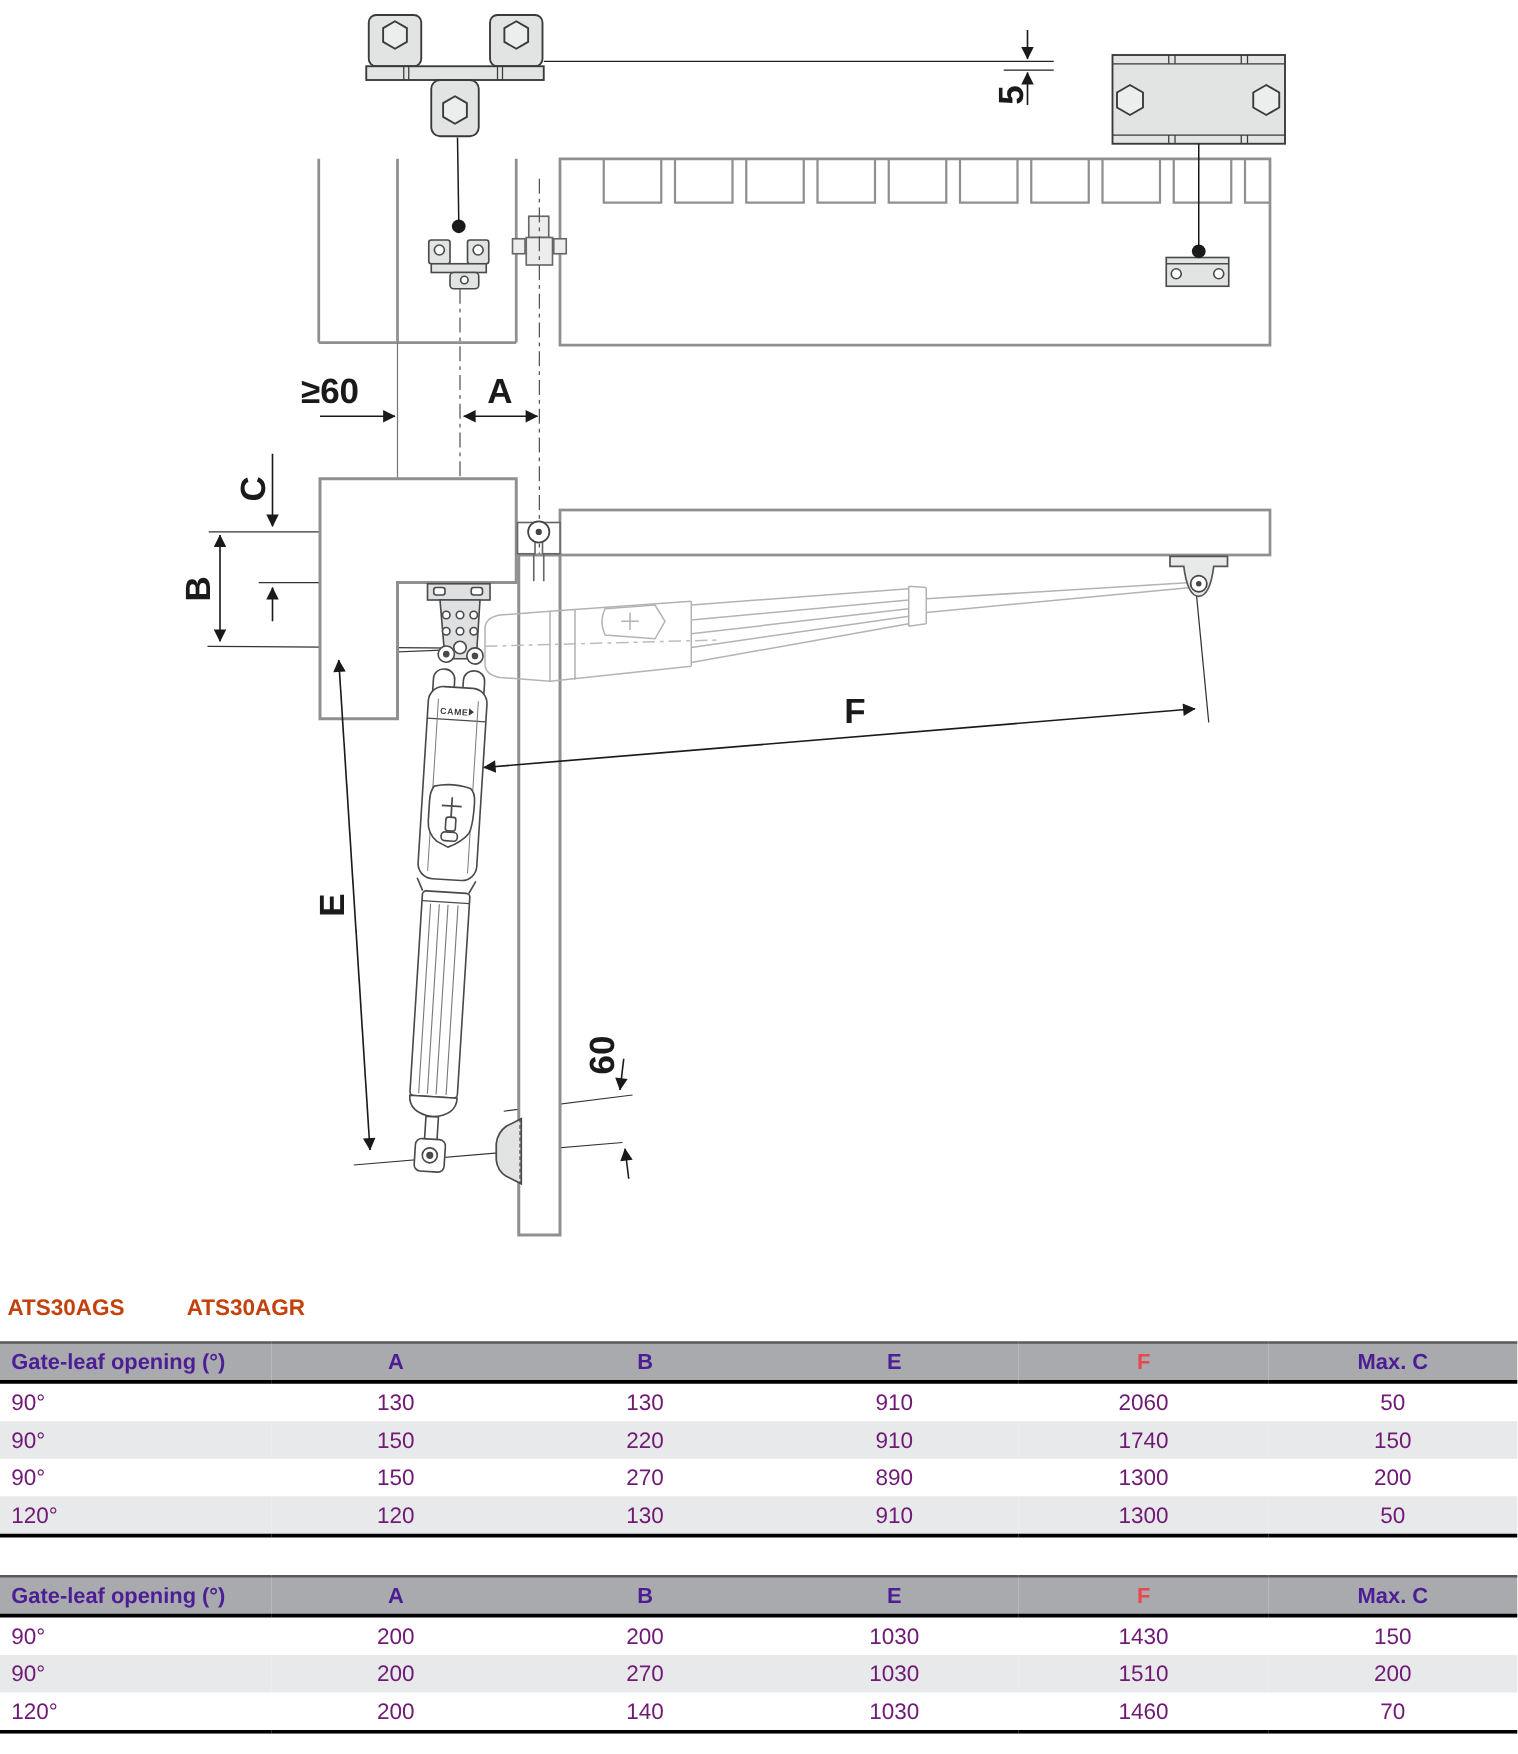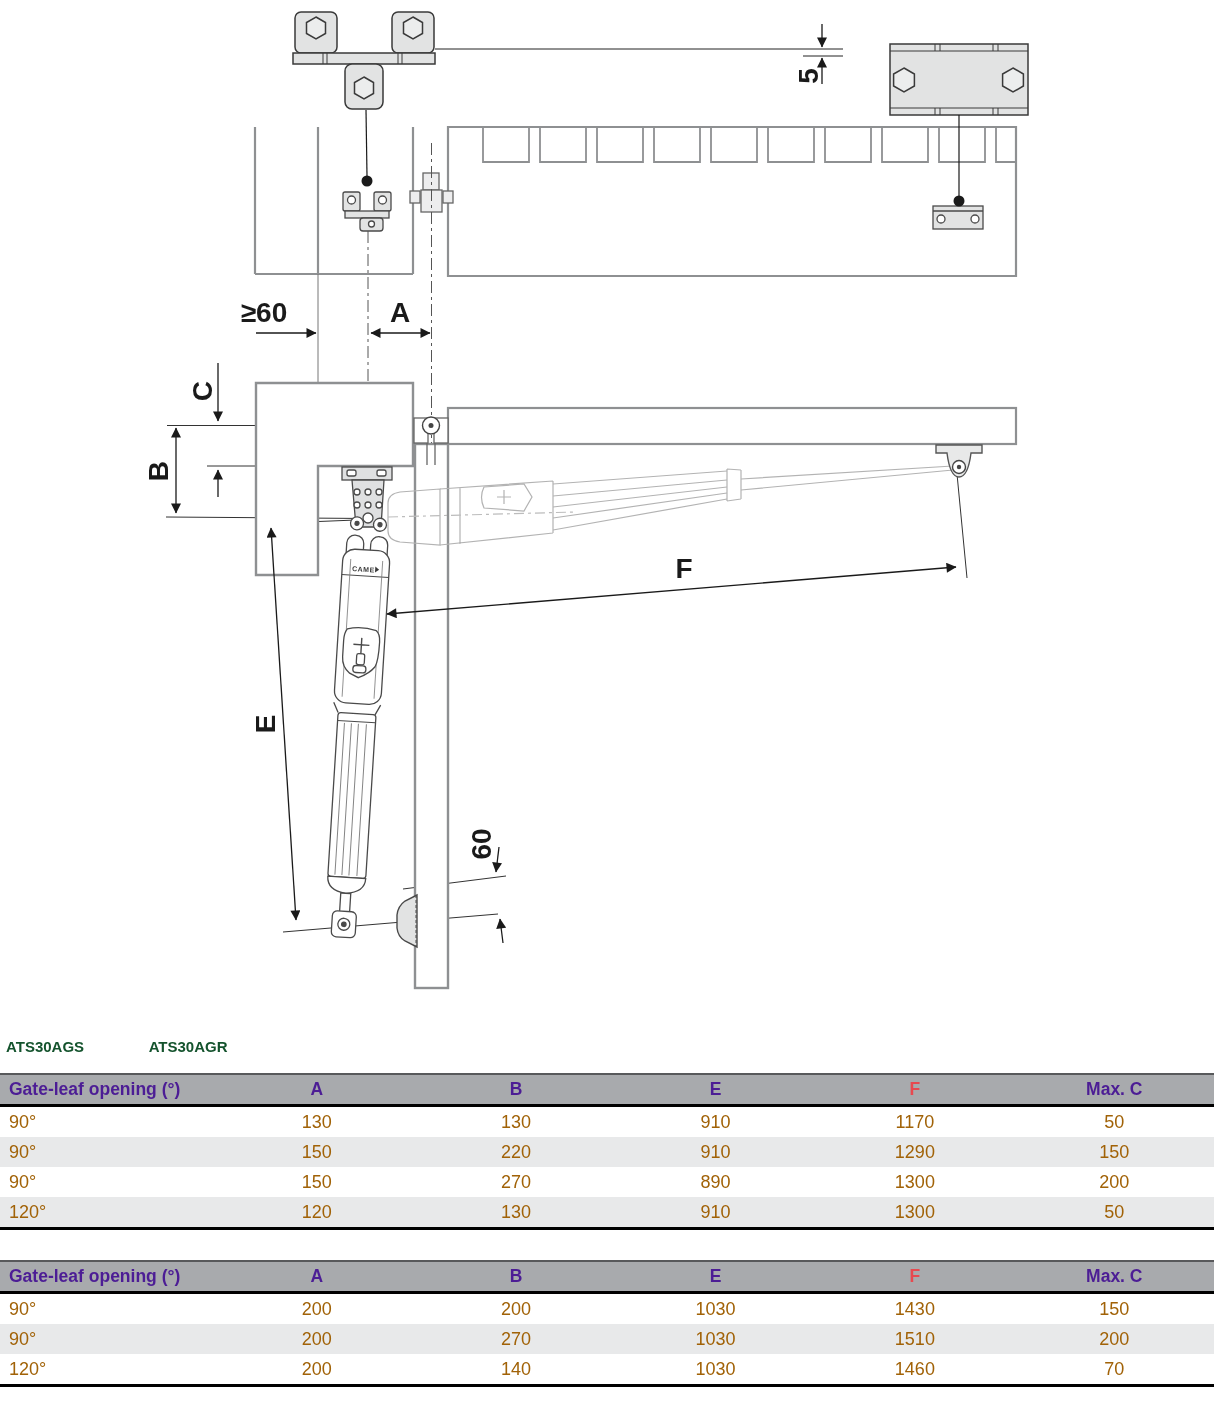--- a/index.html
+++ b/index.html
@@ -1,29 +1,29 @@
 <!DOCTYPE html>
 <html><head>
 <meta charset="utf-8">
 <style>
   html,body{margin:0;padding:0;background:#fff;}
   body{width:1214px;font-family:"Liberation Sans",sans-serif;}
   .page{width:1214px;}
   svg{display:block;}
   .dimtext{font-family:"Liberation Sans",sans-serif;font-weight:bold;font-size:28px;fill:#1a1a1a;}
   .brandtext{font-family:"Liberation Sans",sans-serif;font-weight:bold;font-size:7px;fill:#3a3a3a;letter-spacing:.5px;}
-  .section-title{margin:0;padding-left:6px;font-size:15px;font-weight:bold;color:#14532d;line-height:21px;}
+  .section-title{margin:0;padding-left:6px;font-size:18px;font-weight:bold;color:#c2410c;line-height:21px;}
   .title-left{display:inline-block;min-width:139px;}
   .t1{margin-top:14px;}
   .t2{margin-top:30px;}
   table.spec{width:1214px;border-collapse:collapse;margin-top:16px;border-bottom:3px solid #000;table-layout:fixed;}
   table.spec thead th{background:#a8aaad;border-top:2px solid #58595b;border-bottom:3px solid #000;
     font-size:17.5px;font-weight:bold;color:#4c1d95;text-align:center;padding:4px 0;}
   table.spec th:first-child{text-align:left;padding-left:9px;width:208px;}
-  table.spec td{font-size:18px;color:#a16207;text-align:center;padding:4.5px 0;}
+  table.spec td{font-size:18px;color:#701a75;text-align:center;padding:4.5px 0;}
   table.spec td:first-child{text-align:left;padding-left:9px;}
   table.spec tbody tr:nth-child(even) td{background:#e8e9ea;}
   .tablewrap{width:1214px;}
 </style>
 </head>
 <body>
 
 <div class="page">
 
 <svg width="1214" height="1022" viewBox="0 0 1214 1022" xmlns="http://www.w3.org/2000/svg">
@@ -231,29 +231,29 @@
             <th style="color: rgb(232, 73, 79);">F</th>
             <th>Max. C</th>
           </tr>
         </thead>
     <tbody>
           <tr>
             <td>90°</td>
             <td>130</td>
             <td>130</td>
             <td>910</td>
-            <td>1170</td>
+            <td>2060</td>
             <td>50</td>
           </tr>
           <tr>
             <td>90°</td>
             <td>150</td>
             <td>220</td>
             <td>910</td>
-            <td>1290</td>
+            <td>1740</td>
             <td>150</td>
           </tr>
           <tr>
             <td>90°</td>
             <td>150</td>
             <td>270</td>
             <td>890</td>
             <td>1300</td>
             <td>200</td>
           </tr>

